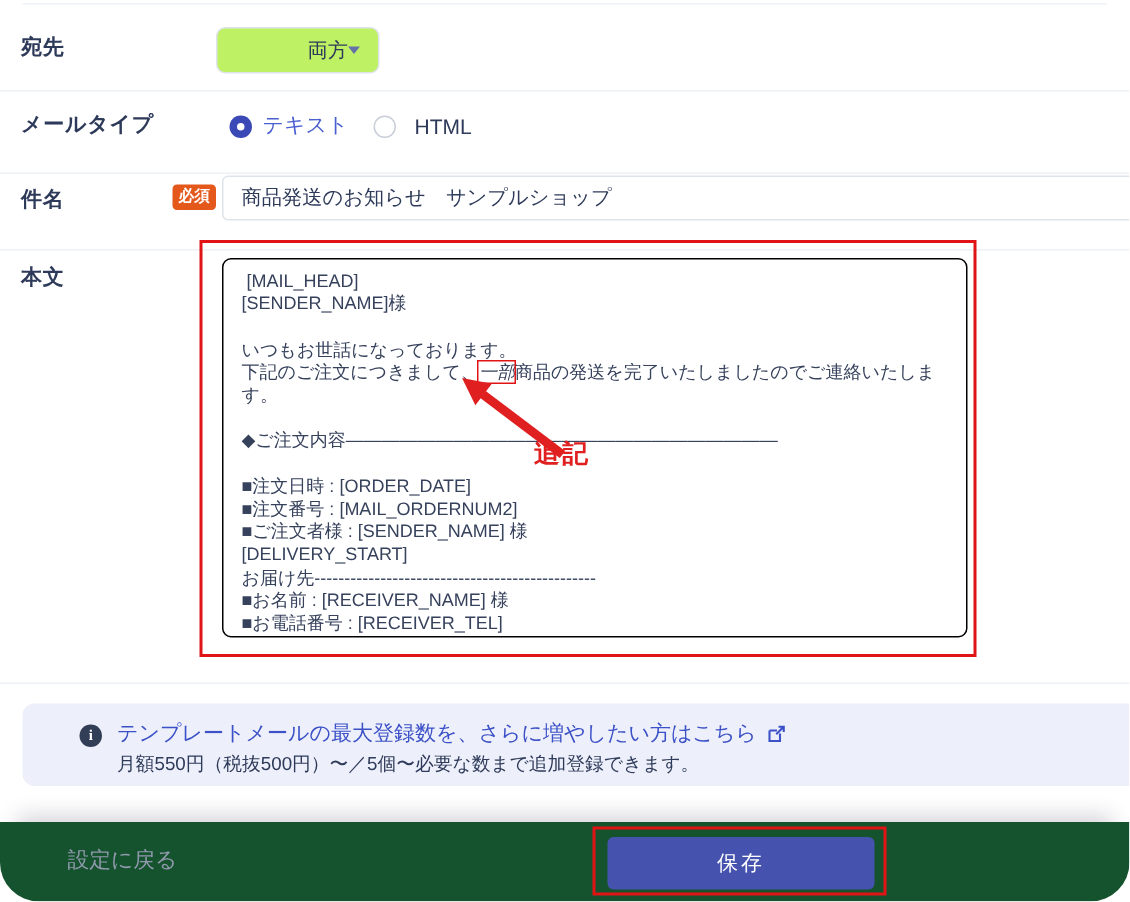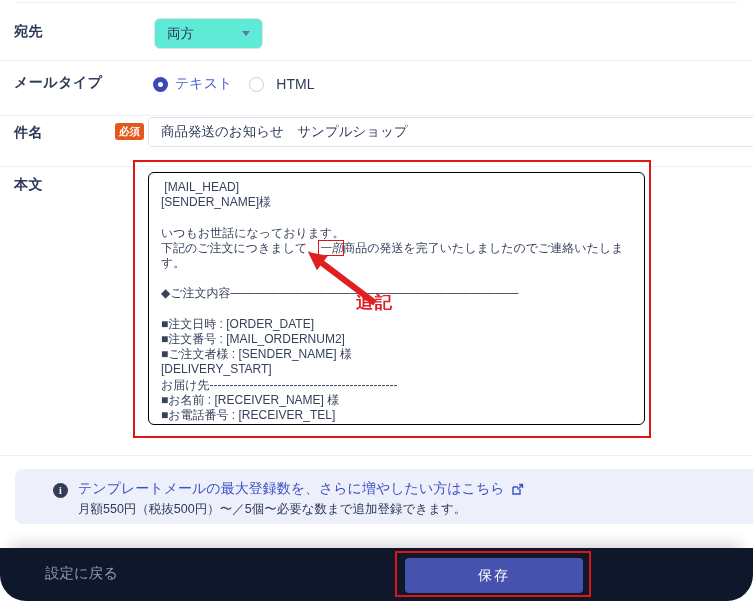--- a/index.html
+++ b/index.html
@@ -5,23 +5,23 @@
   * { margin:0; padding:0; box-sizing:border-box; }
   html,body { background:#fff; }
   body { font-family:"Liberation Sans","DejaVu Sans",sans-serif; }
   .screen { position:relative; width:753px; height:601px; background:#fff; overflow:hidden;border-radius:26px; }
 
   .sep { position:absolute; left:0; right:0; height:1px; background:#edf0f5; }
 
   .field-label { position:absolute; left:14px; font-size:14px; font-weight:600; color:#2e3a59; letter-spacing:.5px; }
 
   
-  .dropdown { position:absolute; left:154px; top:18px; width:109px; height:31px;
-    border:1px solid #dfe3ec; border-radius:6px; background:#5eead4; display:flex; align-items:center;
-    padding:0 12px; cursor:pointer; }
+  .dropdown { position:absolute; left:144px; top:18px; width:109px; height:31px;
+    border:1px solid #dfe3ec; border-radius:6px; background:#bef264; display:flex; align-items:center;
+    padding:0 12px; cursor:pointer;text-align:right; }
   .dropdown-value { font-size:13.5px; color:#2e3a59; flex:1; }
   .caret { width:0; height:0; border-left:4.5px solid transparent; border-right:4.5px solid transparent;
     border-top:5.5px solid #6671a8; }
 
   
   .radio-row { position:absolute; left:153px; top:75px; display:flex; align-items:center; }
   .radio { width:15px; height:15px; border-radius:50%; position:relative; }
   .radio.on { background:#3a49b5; }
   .radio.on::after { content:""; position:absolute; left:5px; top:5px; width:5px; height:5px; border-radius:50%; background:#fff; }
   .radio.off { background:#fff; border:1.5px solid #c9ced9; }
@@ -55,21 +55,21 @@
   .banner { position:absolute; left:15px; top:469px; right:0; height:55px; background:#edf0fa; border-radius:8px 0 0 8px; }
   .info-icon { position:absolute; left:38px; top:14px; width:15px; height:15px; border-radius:50%;
     background:#323d56; color:#fff; font-size:10px; font-weight:700; text-align:center; line-height:15px;
     font-family:"Liberation Serif","DejaVu Serif",serif; }
   .banner-link { position:absolute; left:63px; top:11px; font-size:14px; font-weight:400; color:#3c50c7;
     text-decoration:none; display:flex; align-items:center; cursor:pointer; }
   .ext-icon { margin-left:6px; display:inline-flex; }
   .banner-desc { position:absolute; left:63px; top:32px; font-size:12.5px; color:#2e3a59; }
 
   
-  .footer { position:absolute; left:0; right:0; top:548px; height:53px; background:#0f172a;
+  .footer { position:absolute; left:0; right:0; top:548px; height:53px; background:#14532d;
     box-shadow:0 -16px 14px -12px rgba(60,60,90,.22); }
   .back-link { position:absolute; left:45px; top:16px; font-size:14.5px; color:#9099ad; cursor:pointer; }
   .save-btn { position:absolute; left:405px; top:10px; width:178px; height:35px; background:#4653ae;
     color:#fff; font-size:14px; border:none; border-radius:4px; cursor:pointer; font-family:inherit; letter-spacing:2px; }
 </style>
 </head>
 <body>
 
 <div class="screen">
 

